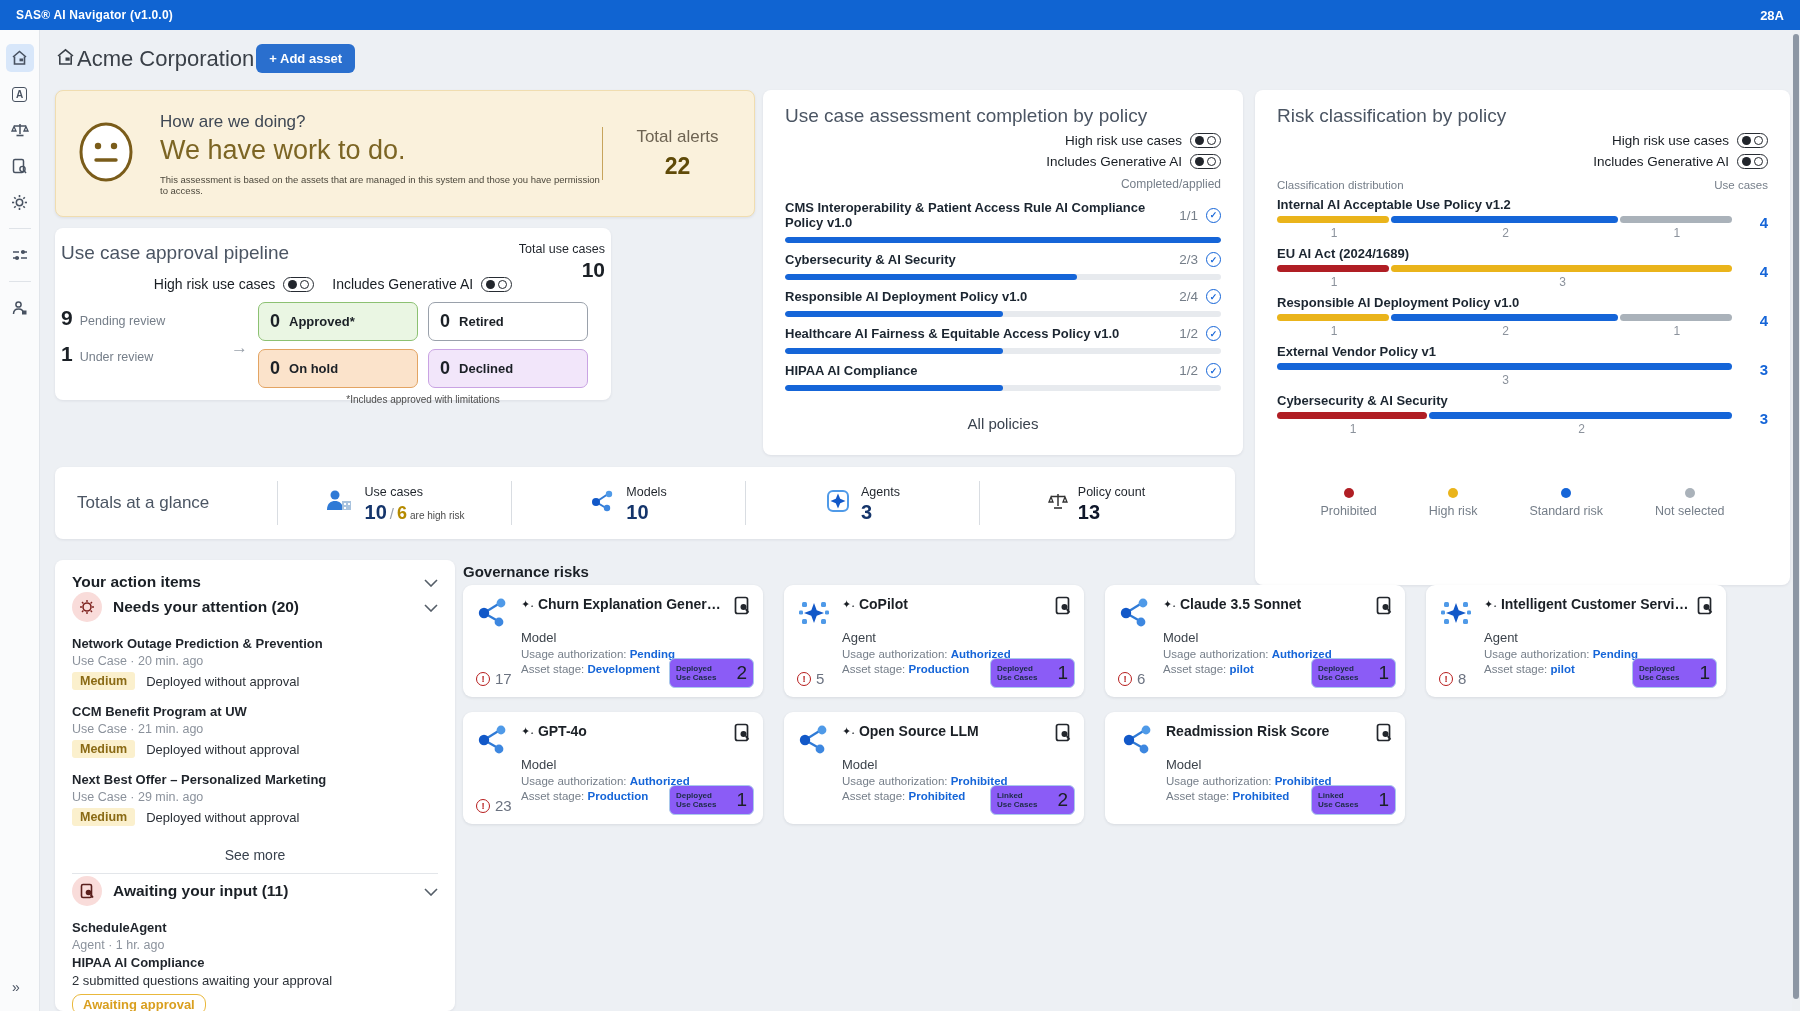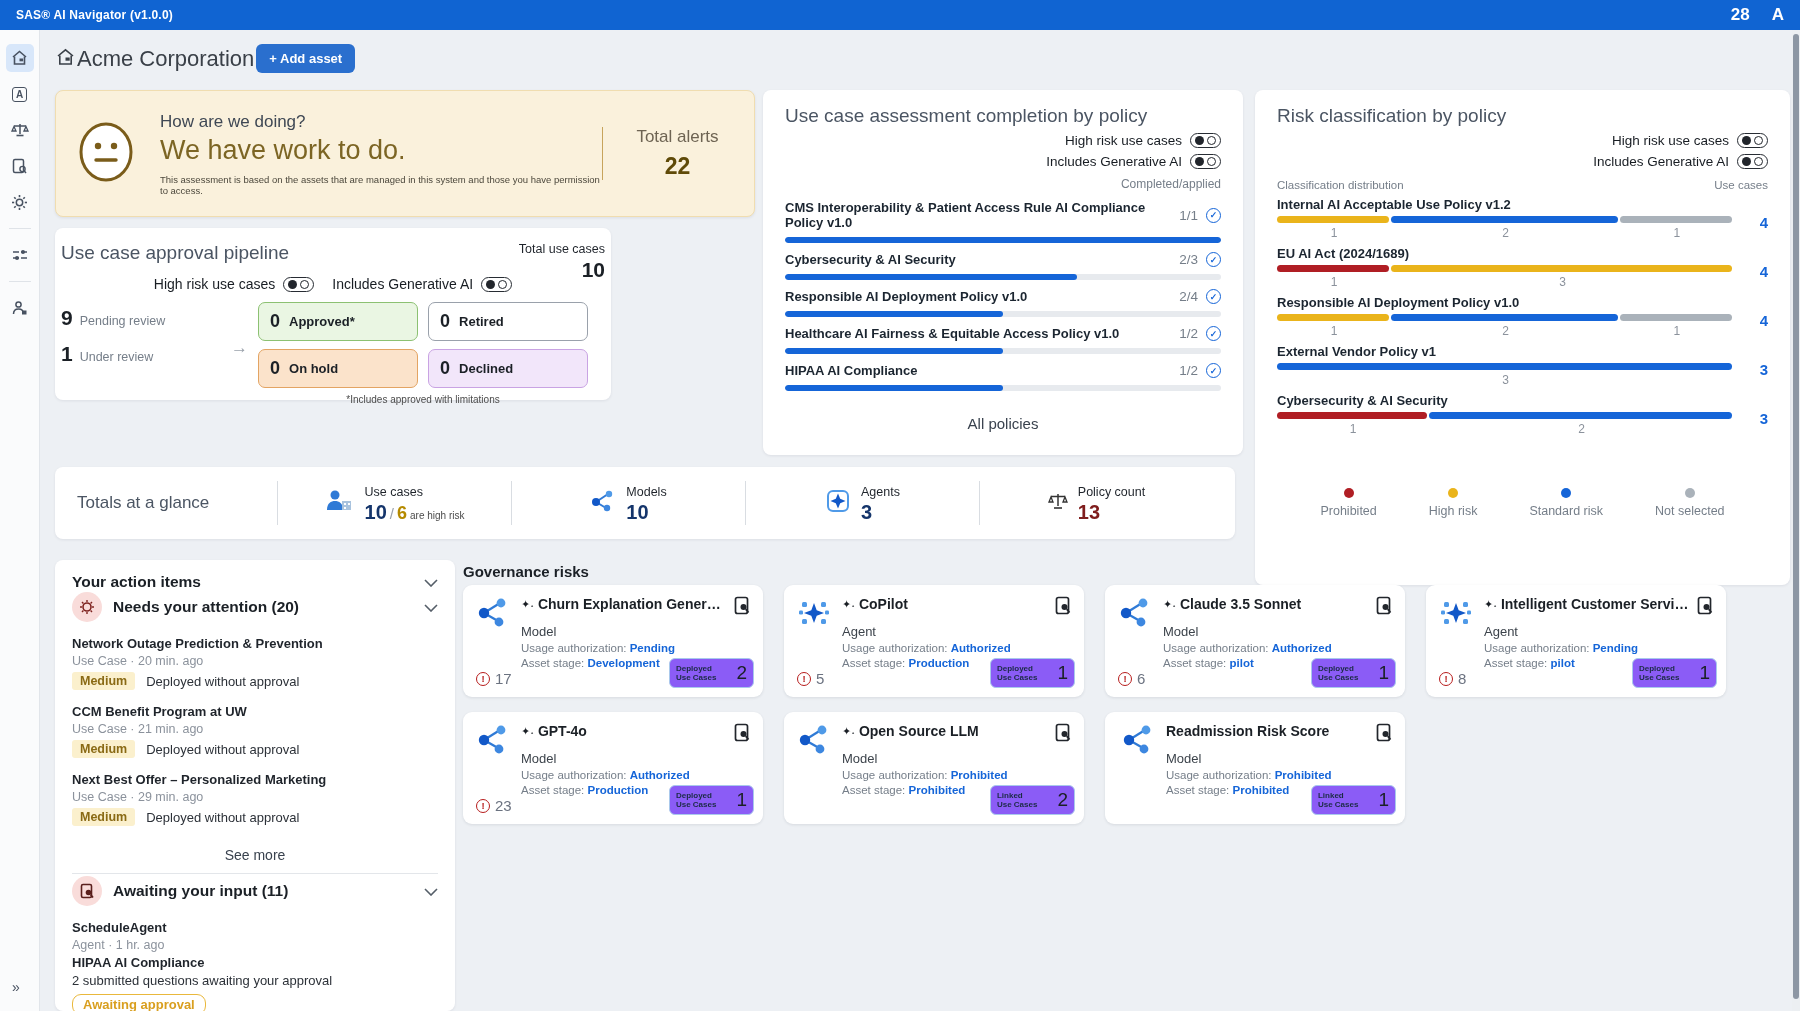--- a/index.html
+++ b/index.html
@@ -5,21 +5,21 @@
   * { margin:0; padding:0; box-sizing:border-box; }
   html,body { background:#e7eaee; }
   #app {
     position:relative; width:1800px; height:1011px; overflow:hidden;
     background:#edf0f4; font-family:"Liberation Sans", sans-serif; color:#1f242b;
   }
   
   .topbar { position:absolute; left:0; top:0; width:1800px; height:30px; background:#1064d2;
     display:flex; align-items:center; padding:0 16px; color:#fff; }
   .topbar .app-title { font-size:12px; font-weight:bold; letter-spacing:.2px; }
-  .topbar .right { margin-left:auto; display:flex; align-items:center; gap:22px; font-size:17px; font-weight:bold; }
+  .topbar .right { margin-left:auto; display:flex; align-items:center; font-size:13px; font-weight:bold; }
   
   .sidebar { position:absolute; left:0; top:30px; width:40px; height:981px; background:#fafbfc;
     border-right:1px solid #e1e5ea; display:flex; flex-direction:column; align-items:center; padding-top:14px; }
   .side-icon { width:28px; height:28px; display:flex; align-items:center; justify-content:center;
     border-radius:5px; margin-bottom:8px; color:#485261; font-size:15px; cursor:pointer; }
   .side-icon.active { background:#d8e7fa; }
   .side-divider { width:22px; border-top:1px solid #dfe3e8; margin:4px 0 12px; }
   .letterbox { width:15px; height:15px; border:1.6px solid #485261; border-radius:3px;
     font-size:10px; font-weight:bold; display:flex; align-items:center; justify-content:center; }
   .expand-btn { position:absolute; bottom:16px; left:12px; color:#485261; font-size:14px; cursor:pointer; }
@@ -105,21 +105,21 @@
   .totals { left:55px; top:467px; width:1180px; height:72px; display:flex; align-items:center; padding:0 22px; }
   .totals .strip-title { font-size:17px; color:#4b5563; width:200px; }
   .tot-item { flex:1; display:flex; align-items:center; justify-content:center; gap:10px; border-left:1px solid #d9dde2; height:44px; }
   .tot-item:first-of-type { border-left:none; }
   .tot-item .txt .lbl { font-size:12.5px; color:#1f242b; }
   .tot-item .txt .valrow { display:flex; align-items:baseline; gap:3px; margin-top:1px; }
   .tot-val { font-size:20px; font-weight:bold; color:#15356b; }
   .tot-sep { font-size:15px; color:#9aa1ab; }
   .tot-gold { font-size:18px; font-weight:bold; color:#b58a00; }
   .tot-suffix { font-size:10px; color:#4c4c4c; }
-  .tot-red { color:#7f1d1d; }
+  .tot-red { color:#0f172a; }
   
   .actions { left:55px; top:560px; width:400px; height:451px; padding:13px 17px; overflow:hidden; }
   .actions .head { display:flex; align-items:center; }
   .actions .head .t { font-size:15.5px; font-weight:bold; color:#1b2026; }
   .chev { margin-left:auto; cursor:pointer; }
   .sect-head { display:flex; align-items:center; gap:11px; margin-top:1px; }
   .sect-head .t { font-size:15.5px; font-weight:bold; color:#1b2026; }
   .pink-circle { width:30px; height:30px; border-radius:50%; background:#f9dcda; display:flex;
     align-items:center; justify-content:center; color:#7f2420; }
   .ai-item { margin-top:14px; }
@@ -137,21 +137,21 @@
   
   .gov-title { position:absolute; left:463px; top:563px; font-size:15px; font-weight:bold; color:#1b2026; }
   .card { position:absolute; width:300px; height:112px; background:#fff; border-radius:9px;
     box-shadow:0 1px 3px rgba(20,30,50,.1); padding:11px 12px; cursor:pointer; }
   .card .top { display:flex; }
   .card .asset-icon { width:36px; margin-right:10px; flex:0 0 auto; }
   .card .main { flex:1; min-width:0; }
   .card .titler { display:flex; align-items:center; gap:4px; }
   .sparkle { color:#1b2026; font-size:11px; }
   .card .nm { font-size:14px; font-weight:bold; color:#1b2026; white-space:nowrap; overflow:hidden; text-overflow:ellipsis; }
-  .card .typ { font-size:13px; color:#3c434b; margin-top:12px; }
+  .card .typ { font-size:13px; color:#3c434b; margin-top:18px; }
   .kv { font-size:11.5px; color:#757e89; margin-top:3px; }
   .kv b { color:#1565d8; }
   .doc-mag { flex:0 0 auto; margin-left:6px; cursor:pointer; }
   .alerts-row { position:absolute; left:13px; bottom:10px; display:flex; align-items:center; gap:5px; }
   .alert-ic { width:14px; height:14px; border:1.7px solid #b71c1c; border-radius:50%; color:#b71c1c;
     font-size:9.5px; font-weight:bold; display:flex; align-items:center; justify-content:center; }
   .alert-count { font-size:15px; color:#6b7280; }
   .uc-badge { position:absolute; right:9px; bottom:9px; display:flex; align-items:center; gap:20px;
     background:#8b5cf6; border:1.5px solid #a9c9ec; border-radius:6px; padding:3px 6px; }
   .uc-badge .lines { display:flex; flex-direction:column; }

